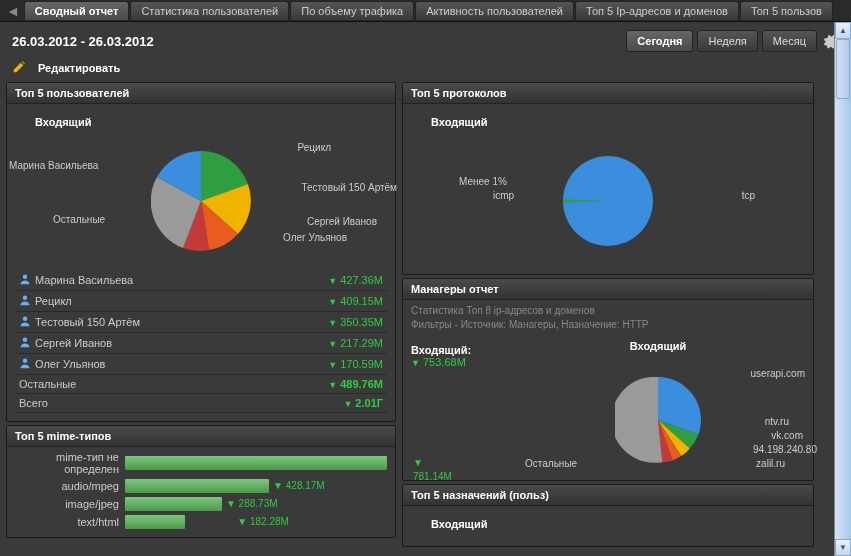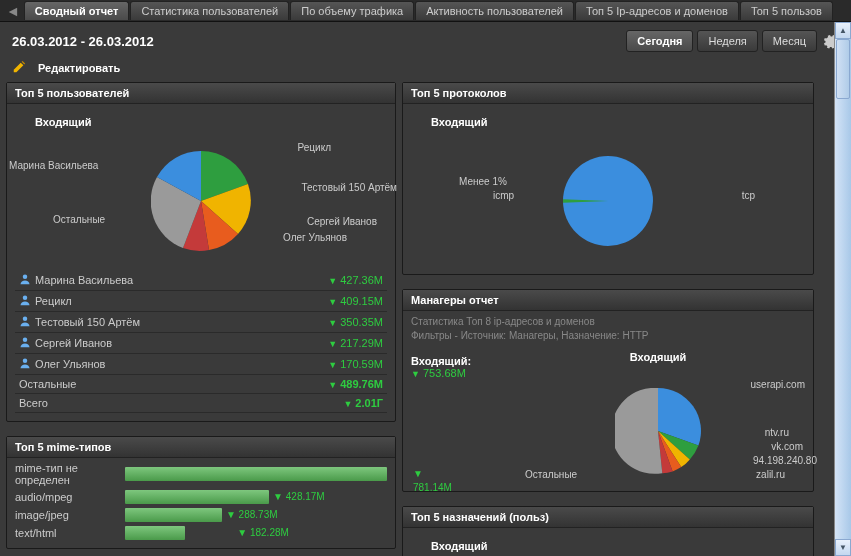--- a/index.html
+++ b/index.html
@@ -8,41 +8,41 @@
 .tab-arrow{color:#888;padding:0 4px;cursor:pointer;font-size:14px}
 .tab{background:linear-gradient(#555,#3a3a3a);border:1px solid #222;border-bottom:none;padding:3px 10px;margin-right:1px;color:#ccc;font-size:11px;border-radius:3px 3px 0 0;cursor:pointer;white-space:nowrap}
 .tab.active{background:linear-gradient(#666,#4a4a4a);color:#fff;font-weight:bold}
 .toolbar{display:flex;justify-content:space-between;align-items:center;padding:8px 12px;background:#3a3a3a}
 .date-range{color:#fff;font-weight:bold;font-size:13px}
 .toolbar-right{display:flex;align-items:center;gap:4px}
 .btn{background:linear-gradient(#555,#3a3a3a);border:1px solid #222;padding:4px 10px;color:#ddd;font-size:11px;border-radius:3px;cursor:pointer}
 .btn.active{background:linear-gradient(#666,#4a4a4a);color:#fff;font-weight:bold}
 .edit-link{display:flex;align-items:flex-end;gap:12px;padding:0 12px 8px;color:#fff;font-weight:bold;font-size:11px;cursor:pointer}
 .content{display:flex;gap:6px;padding:0 6px;height:470px}
-.col{display:flex;flex-direction:column;gap:14px}
+.col{display:flex;flex-direction:column;gap:3px}
 .col-left{width:390px}
 .col-right{width:412px}
 .panel{background:#3a3a3a;border:1px solid #1a1a1a;border-radius:2px}
 .panel-header{background:linear-gradient(#4a4a4a,#333);padding:4px 8px;color:#fff;font-weight:bold;font-size:11px;border-bottom:1px solid #222}
 .panel-body{padding:8px}
 .subtitle{color:#fff;font-weight:bold;padding:4px 0 8px 20px;font-size:11px}
 .pie-wrap{position:relative;height:130px;display:flex;justify-content:center;align-items:center}
 .pie-wrap.small{height:120px}
 svg.pie{display:block}
 .lbl{position:absolute;font-size:10px;color:#ccc;white-space:nowrap}
 .user-list{margin-top:4px}
 .user-row{display:flex;justify-content:space-between;align-items:center;padding:3px 4px;border-bottom:1px solid #2a2a2a;font-size:11px}
 .user-row .name{display:flex;align-items:center;gap:4px;color:#ccc}
 .user-icon{width:12px;height:12px;display:inline-block}
 .val{color:#2ecc40;font-size:11px}
 .val .arr{font-size:9px}
 .val.bold{font-weight:bold;color:#2ecc40}
 .bars{padding:4px 8px}
 .bar-row{display:flex;align-items:center;margin-bottom:4px;font-size:11px}
-.bar-label{width:110px;text-align:left;padding-right:6px;color:#ccc}
+.bar-label{width:110px;text-align:right;padding-right:6px;color:#ccc}
 .bar-track{flex:1;position:relative;height:14px}
 .bar-fill{height:14px;background:linear-gradient(#7ec77e,#4a9a4a);border-radius:1px}
 .bar-val{position:absolute;left:0;top:0;padding-left:4px;line-height:14px;color:#2ecc40;font-size:10px}
 .desc{color:#888;font-size:10px;padding:4px 8px;line-height:1.4}
 .scrollbar{position:absolute;right:0;top:22px;bottom:0;width:17px;background:linear-gradient(90deg,#d4e4f7,#a8c8e8);border-left:1px solid #888}
 .scroll-btn{height:17px;background:linear-gradient(#e8f0fb,#c4d8f0);border:1px solid #8aa8d0;display:flex;align-items:center;justify-content:center;font-size:8px;color:#456}
 .scroll-thumb{position:absolute;top:17px;left:1px;right:1px;height:60px;background:linear-gradient(90deg,#d0e0f4,#b0cce8);border:1px solid #8aa8d0;border-radius:2px}
 .gear{width:18px;height:18px;color:#ccc;cursor:pointer}
 .pencil{width:14px;height:14px}
 </style>

